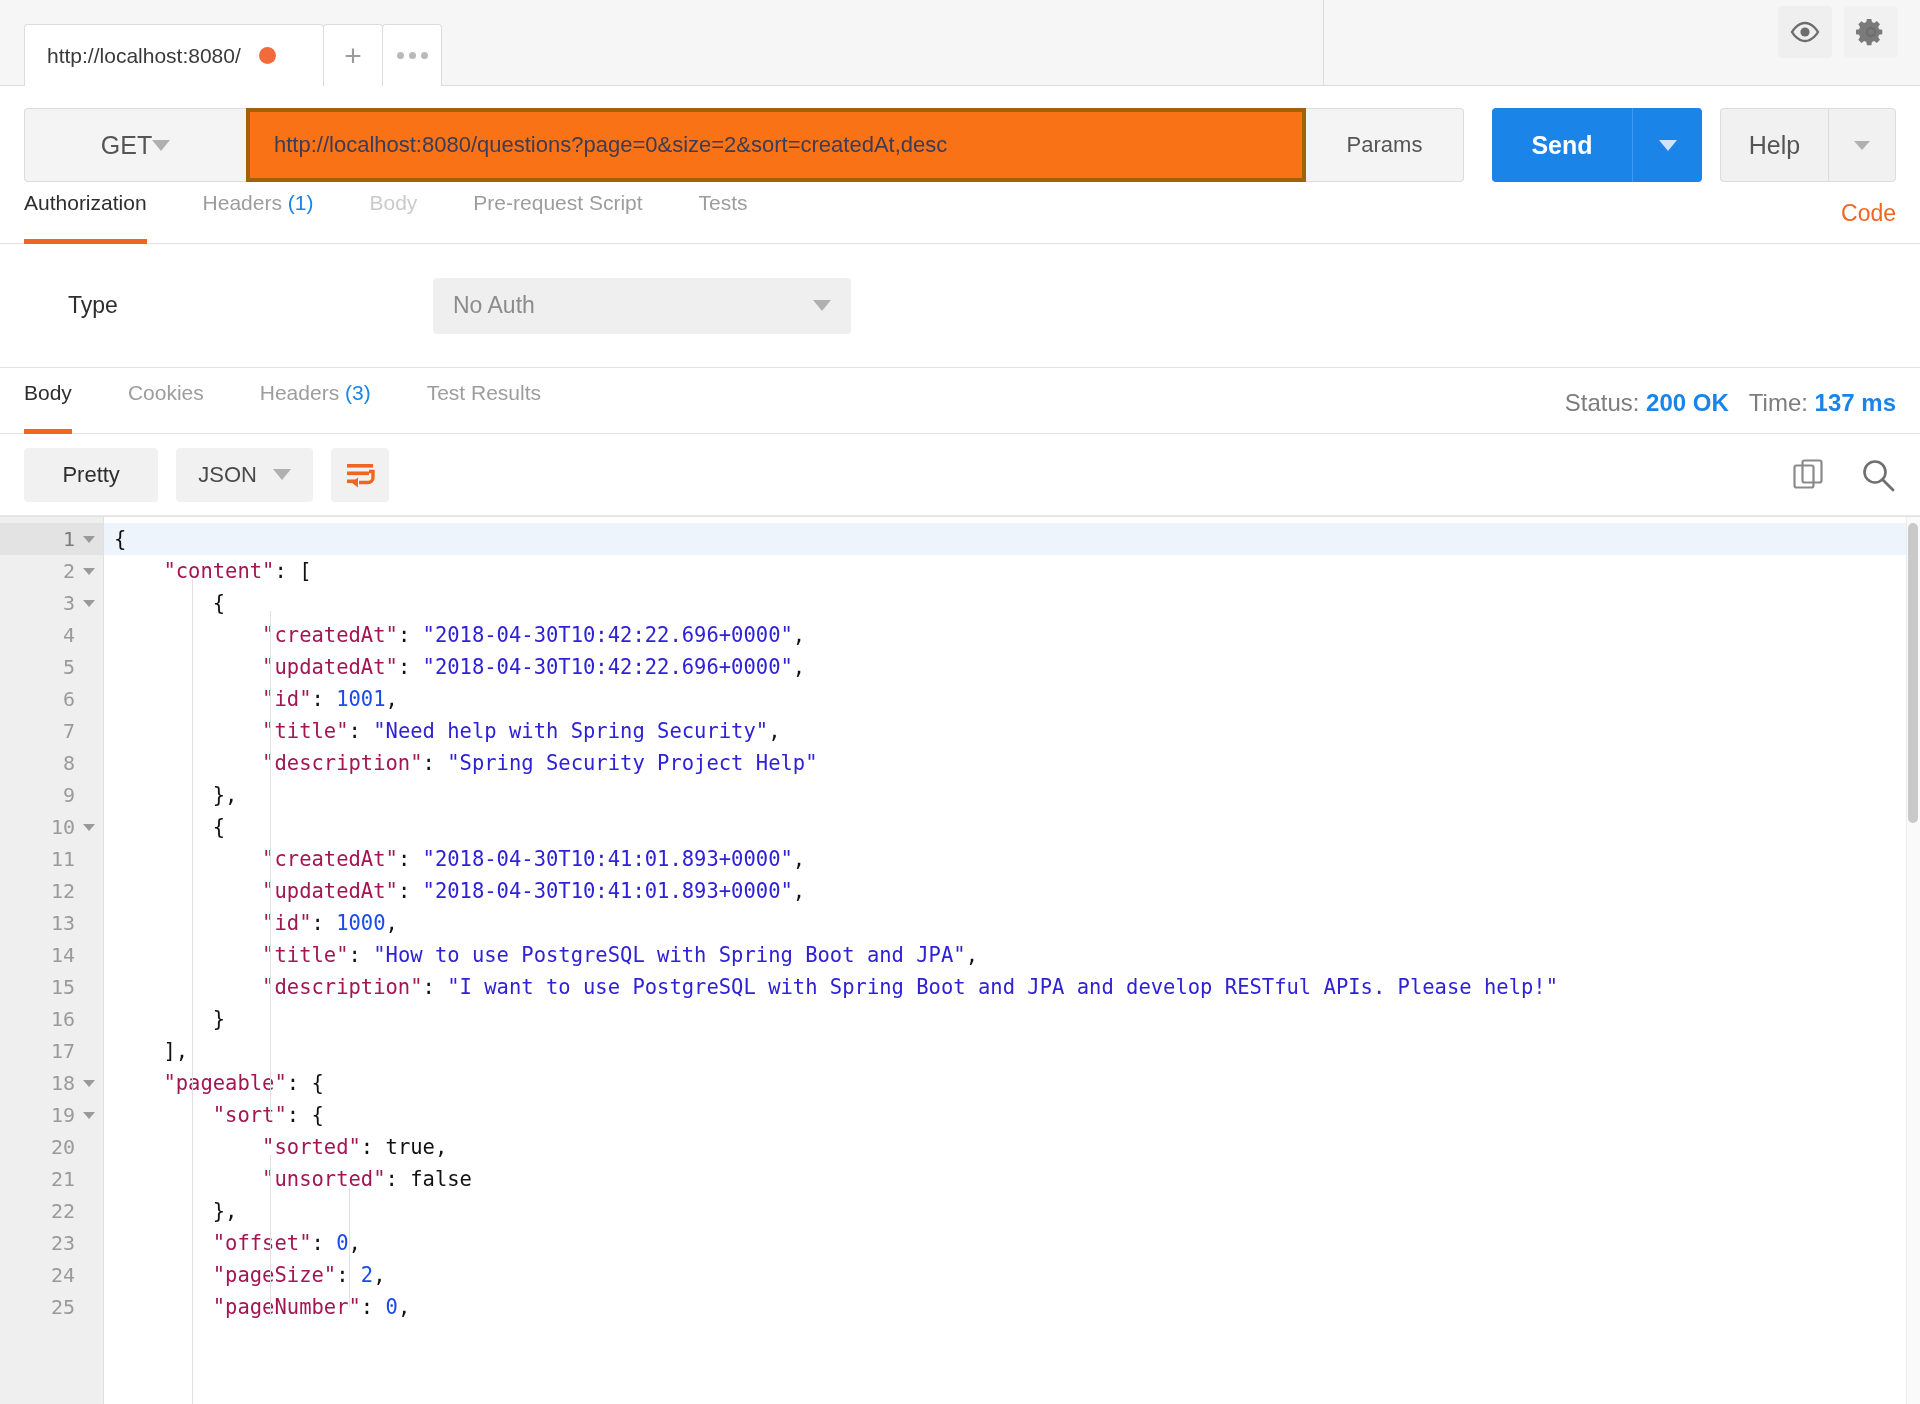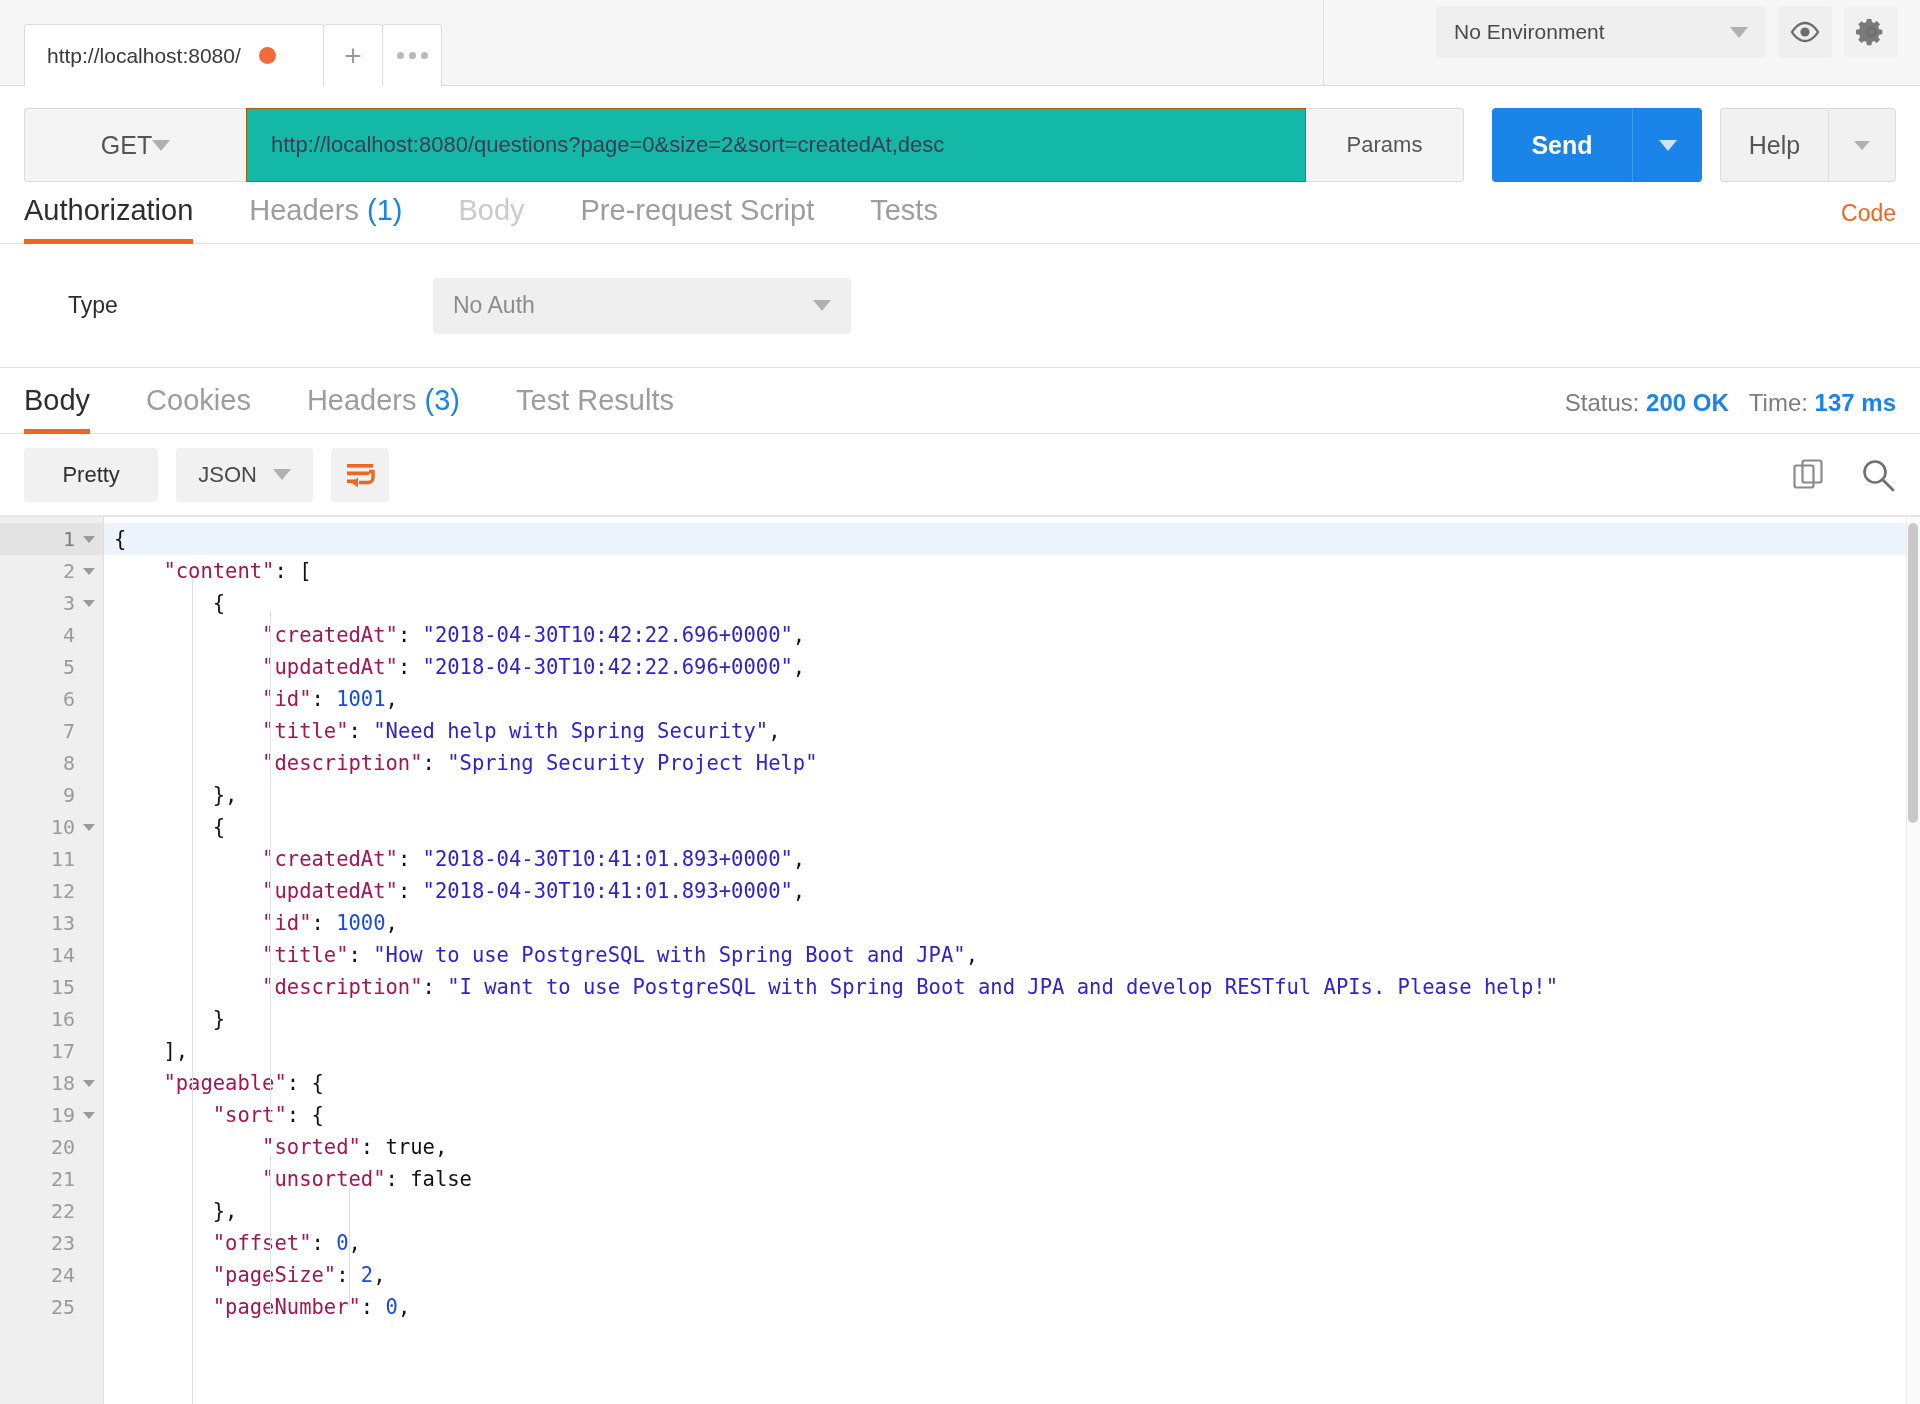--- a/index.html
+++ b/index.html
@@ -105,22 +105,22 @@
     width:222px;
     border:1px solid #dcdcdc;
     border-right:none;
     border-radius:4px 0 0 4px;
     background:#f4f4f4;
     display:flex;align-items:center;justify-content:center;
     font-size:25px;color:#555;
   }
   .urlfield{
     flex:1;
-    border:1px solid #a16207;
-    background:#14b8a6;
+    border:4px solid #a16207;
+    background:#f97316;
     display:flex;align-items:center;
     padding:0 24px;
     font-size:22px;
     color:#3c3c55;
     overflow:hidden;white-space:nowrap;
   }
   .params-btn{
     width:158px;
     border:1px solid #dcdcdc;
     border-left:none;
@@ -156,22 +156,22 @@
   
   .reqtabs{
     display:flex;align-items:flex-end;
     padding:0 24px;
     height:62px;
     border-bottom:1px solid #e3e3e3;
     position:relative;
     background:#fff;
   }
   .rtab{
-    font-size:29px;color:#9d9d9d;
-    padding:0 0 16px 0;
+    font-size:21px;color:#9d9d9d;
+    padding:0 0 28px 0;
     margin-right:56px;
     position:relative;
     white-space:nowrap;
   }
   .rtab.active{ color:#2e2e2e; }
   .rtab.active::after{
     content:"";position:absolute;left:0;right:0;bottom:-1px;height:5px;background:#f06522;
   }
   .rtab.dim{ color:#cacaca; }
   .badge-blue{ color:#1a84e8; }
@@ -301,24 +301,20 @@
     <div class="tab-btn plus">+</div>
     <div class="tab-btn">
       <span class="dots">
           <i></i>
           <i></i>
           <i></i>
         </span>
     </div>
   </div>
   <div class="envbar">
-    <div class="env-select">
-      <span>No Environment</span>
-      <span class="chev"></span>
-    </div>
     <div class="icon-btn">
       <svg width="30" height="22" viewBox="0 0 30 22">
         <path d="M15 2C7 2 2 11 2 11s5 9 13 9 13-9 13-9-5-9-13-9z" fill="none" stroke="#6d6d6d" stroke-width="2.4"></path>
         <circle cx="15" cy="11" r="4.6" fill="#6d6d6d"></circle>
       </svg>
     </div>
     <div class="icon-btn flat">
       <svg width="30" height="30" viewBox="0 0 32 32">
         <path fill="#6d6d6d" d="M16 10.5a5.5 5.5 0 105.5 5.5A5.5 5.5 0 0016 10.5zm0 8.6a3.1 3.1 0 113.1-3.1 3.1 3.1 0 01-3.1 3.1z"></path>
         <path fill="#6d6d6d" d="M28 18.4v-4.8l-3.4-.6a9 9 0 00-1-2.4l2-2.8-3.4-3.4-2.8 2a9 9 0 00-2.4-1L16.4 2h-4.8l-.6 3.4a9 9 0 00-2.4 1l-2.8-2L2.4 7.8l2 2.8a9 9 0 00-1 2.4L0 13.6v4.8l3.4.6a9 9 0 001 2.4l-2 2.8 3.4 3.4 2.8-2a9 9 0 002.4 1l.6 3.4h4.8l.6-3.4a9 9 0 002.4-1l2.8 2 3.4-3.4-2-2.8a9 9 0 001-2.4z" opacity="0.9"></path>

